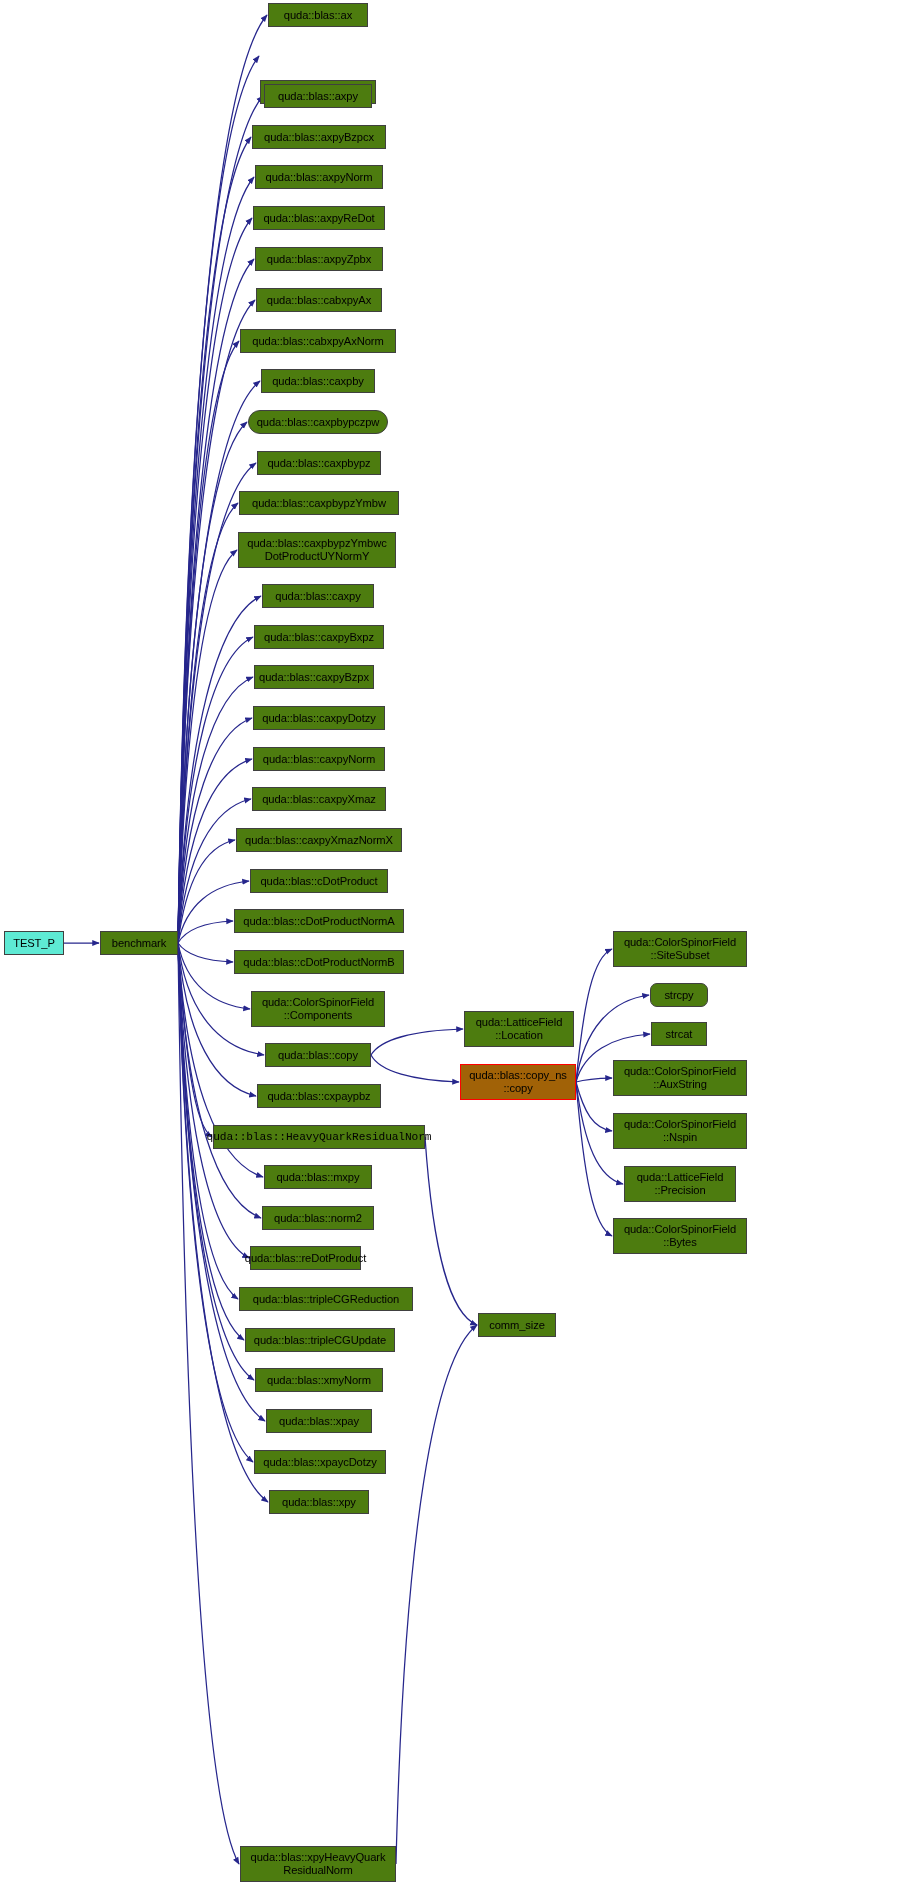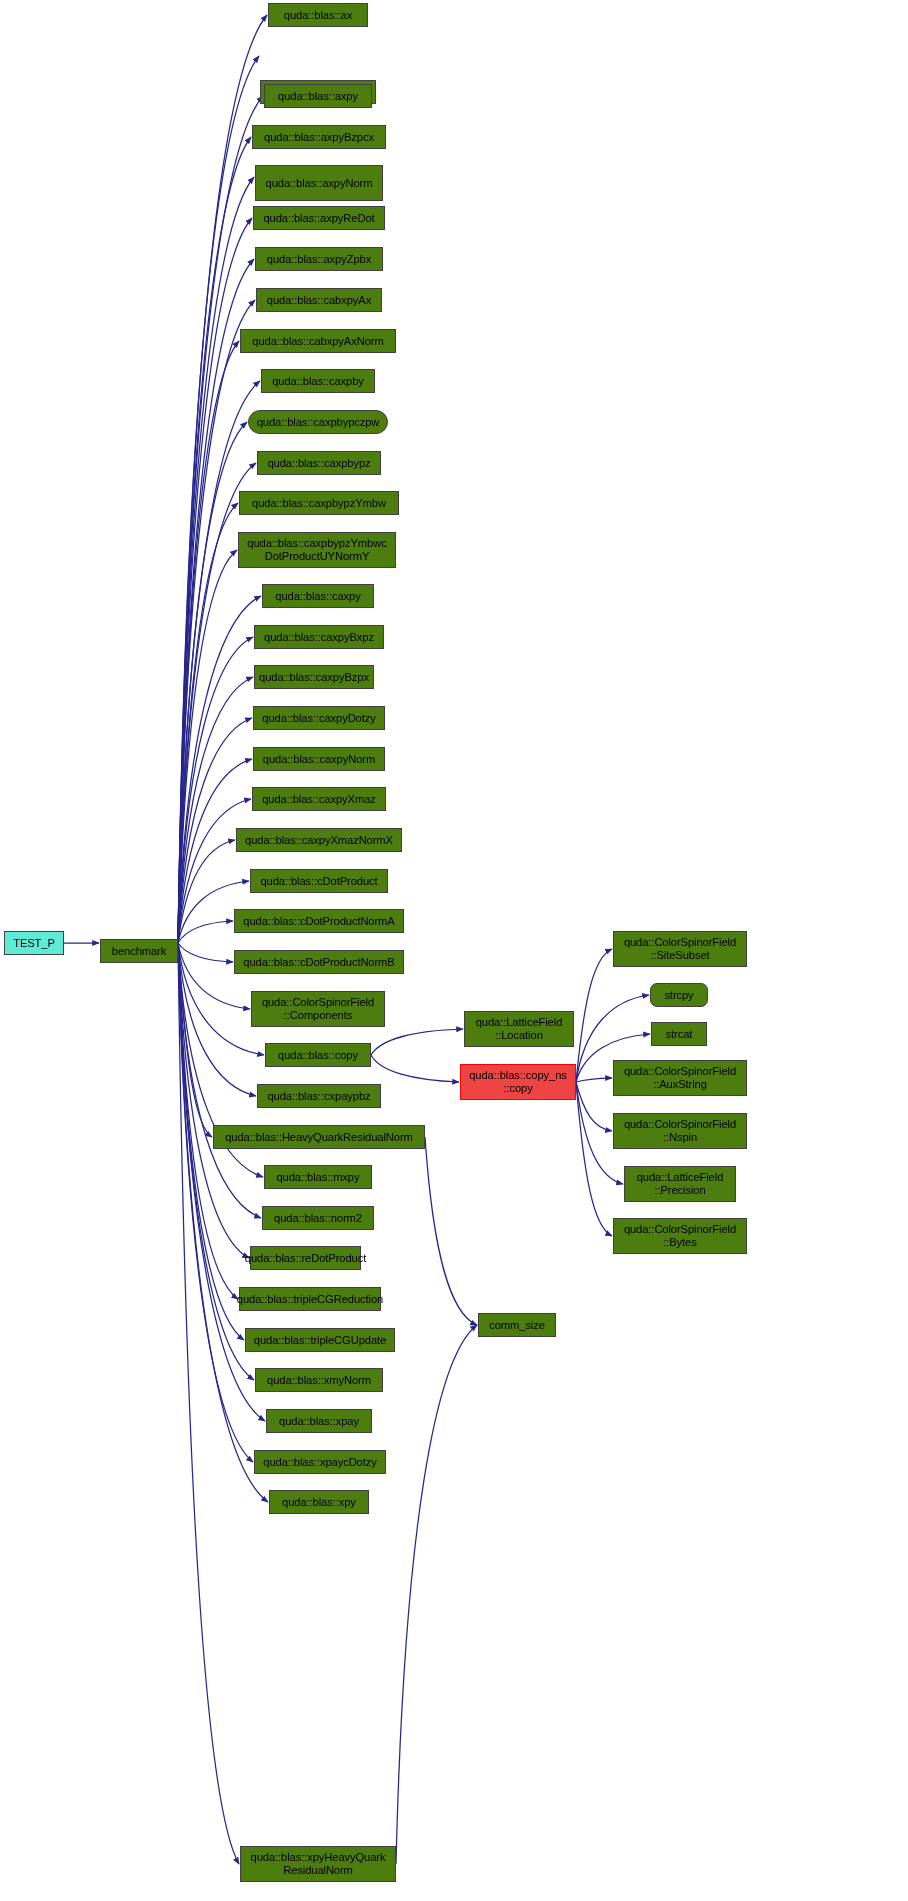--- a/index.html
+++ b/index.html
@@ -37,21 +37,21 @@
     text-align: center;
     white-space: pre-line;
     letter-spacing: -0.1px;
   }
   .node.root {
     background: #5eead4;
     border-color: #404040;
   }
   .node.highlight {
     border: 1px solid #ff0000;
-    background: #ef4444;
+    background: #a16207;
   }
 </style>
 </head>
 <body>
 
 <div id="canvas">
   <svg id="edges" viewBox="0 0 908 1901" xmlns="http://www.w3.org/2000/svg">
       <defs>
         <marker id="arrow" viewBox="0 0 10 10" refX="9" refY="5" markerWidth="6" markerHeight="6" orient="auto-start-reverse" markerUnits="strokeWidth">
           <path d="M 0 1 L 10 5 L 0 9 z" fill="#26268c"></path>
@@ -103,26 +103,26 @@
       <path d="M 576 1082 C 584 1052.24, 611.52 1036.88, 650 1034" fill="none" stroke="#26268c" stroke-width="1.25" marker-end="url(#arrow)"></path>
       <path d="M 576 1082 C 584 1079.52, 593.28 1078.24, 612 1078" fill="none" stroke="#26268c" stroke-width="1.25" marker-end="url(#arrow)"></path>
       <path d="M 576 1082 C 584 1112.38, 593.28 1128.06, 612 1131" fill="none" stroke="#26268c" stroke-width="1.25" marker-end="url(#arrow)"></path>
       <path d="M 576 1082 C 584 1145.24, 598.56 1177.88, 623 1184" fill="none" stroke="#26268c" stroke-width="1.25" marker-end="url(#arrow)"></path>
       <path d="M 576 1082 C 584 1177.48, 593.28 1226.76, 612 1236" fill="none" stroke="#26268c" stroke-width="1.25" marker-end="url(#arrow)"></path>
       <path d="M 425 1137 C 433 1253.56, 449.96 1313.72, 477 1325" fill="none" stroke="#26268c" stroke-width="1.25" marker-end="url(#arrow)"></path>
       <path d="M 396 1864 C 404.1 1529.82, 434.88 1357.34, 477 1325" fill="none" stroke="#26268c" stroke-width="1.25" marker-end="url(#arrow)"></path>
     </svg>
   <div id="nodes">
       <div class="node root" style="left: 4px; top: 931px; width: 60px; height: 24px;">TEST_P</div>
-      <div class="node" style="left: 100px; top: 931px; width: 78px; height: 24px; margin-top: 8px;">benchmark</div>
+      <div class="node" style="left: 100px; top: 931px; width: 78px; height: 24px;">benchmark</div>
       <div class="node" style="left: 268px; top: 3px; width: 100px; height: 24px;">quda::blas::ax</div>
       <div class="node" style="left: 260px; top: 44px; width: 116px; height: 24px; margin-top: 36px;">quda::blas::axpby</div>
       <div class="node" style="left: 264px; top: 84px; width: 108px; height: 24px;">quda::blas::axpy</div>
       <div class="node" style="left: 252px; top: 125px; width: 134px; height: 24px;">quda::blas::axpyBzpcx</div>
-      <div class="node" style="left: 255px; top: 165px; width: 128px; height: 36px;">quda::blas::axpyNorm</div>
+      <div class="node" style="left: 255px; top: 165px; width: 128px; height: 24px;">quda::blas::axpyNorm</div>
       <div class="node" style="left: 253px; top: 206px; width: 132px; height: 24px;">quda::blas::axpyReDot</div>
       <div class="node" style="left: 255px; top: 247px; width: 128px; height: 24px;">quda::blas::axpyZpbx</div>
       <div class="node" style="left: 256px; top: 288px; width: 126px; height: 24px;">quda::blas::cabxpyAx</div>
       <div class="node" style="left: 240px; top: 329px; width: 156px; height: 24px;">quda::blas::cabxpyAxNorm</div>
       <div class="node" style="left: 261px; top: 369px; width: 114px; height: 24px;">quda::blas::caxpby</div>
       <div class="node" style="left: 248px; top: 410px; width: 140px; height: 24px; border-radius: 12px;">quda::blas::caxpbypczpw</div>
       <div class="node" style="left: 257px; top: 451px; width: 124px; height: 24px;">quda::blas::caxpbypz</div>
       <div class="node" style="left: 239px; top: 491px; width: 160px; height: 24px;">quda::blas::caxpbypzYmbw</div>
       <div class="node" style="left: 238px; top: 532px; width: 158px; height: 36px;">quda::blas::caxpbypzYmbwc
 DotProductUYNormY</div>
@@ -133,25 +133,25 @@
       <div class="node" style="left: 253px; top: 747px; width: 132px; height: 24px;">quda::blas::caxpyNorm</div>
       <div class="node" style="left: 252px; top: 787px; width: 134px; height: 24px;">quda::blas::caxpyXmaz</div>
       <div class="node" style="left: 236px; top: 828px; width: 166px; height: 24px;">quda::blas::caxpyXmazNormX</div>
       <div class="node" style="left: 250px; top: 869px; width: 138px; height: 24px;">quda::blas::cDotProduct</div>
       <div class="node" style="left: 234px; top: 909px; width: 170px; height: 24px;">quda::blas::cDotProductNormA</div>
       <div class="node" style="left: 234px; top: 950px; width: 170px; height: 24px;">quda::blas::cDotProductNormB</div>
       <div class="node" style="left: 251px; top: 991px; width: 134px; height: 36px;">quda::ColorSpinorField
 ::Components</div>
       <div class="node" style="left: 265px; top: 1043px; width: 106px; height: 24px;">quda::blas::copy</div>
       <div class="node" style="left: 257px; top: 1084px; width: 124px; height: 24px;">quda::blas::cxpaypbz</div>
-      <div class="node" style="left: 213px; top: 1125px; width: 212px; height: 24px;">quda::blas::HeavyQuarkResidualNorm</div>
+      <div class="node" style="left: 213px; top: 1125px; width: 212px; height: 24px; font-family: Liberation Mono, monospace;">quda::blas::HeavyQuarkResidualNorm</div>
       <div class="node" style="left: 264px; top: 1165px; width: 108px; height: 24px;">quda::blas::mxpy</div>
       <div class="node" style="left: 262px; top: 1206px; width: 112px; height: 24px;">quda::blas::norm2</div>
       <div class="node" style="left: 250px; top: 1246px; width: 111px; height: 24px;">quda::blas::reDotProduct</div>
-      <div class="node" style="left: 239px; top: 1287px; width: 142px; height: 24px;">quda::blas::tripleCGReduction</div>
+      <div class="node" style="left: 239px; top: 1287px; width: 174px; height: 24px;">quda::blas::tripleCGReduction</div>
       <div class="node" style="left: 245px; top: 1328px; width: 150px; height: 24px;">quda::blas::tripleCGUpdate</div>
       <div class="node" style="left: 255px; top: 1368px; width: 128px; height: 24px;">quda::blas::xmyNorm</div>
       <div class="node" style="left: 266px; top: 1409px; width: 106px; height: 24px;">quda::blas::xpay</div>
       <div class="node" style="left: 254px; top: 1450px; width: 132px; height: 24px;">quda::blas::xpaycDotzy</div>
       <div class="node" style="left: 269px; top: 1490px; width: 100px; height: 24px;">quda::blas::xpy</div>
       <div class="node" style="left: 240px; top: 1846px; width: 156px; height: 36px;">quda::blas::xpyHeavyQuark
 ResidualNorm</div>
       <div class="node" style="left: 464px; top: 1011px; width: 110px; height: 36px;">quda::LatticeField
 ::Location</div>
       <div class="node highlight" style="left: 460px; top: 1064px; width: 116px; height: 36px;">quda::blas::copy_ns

